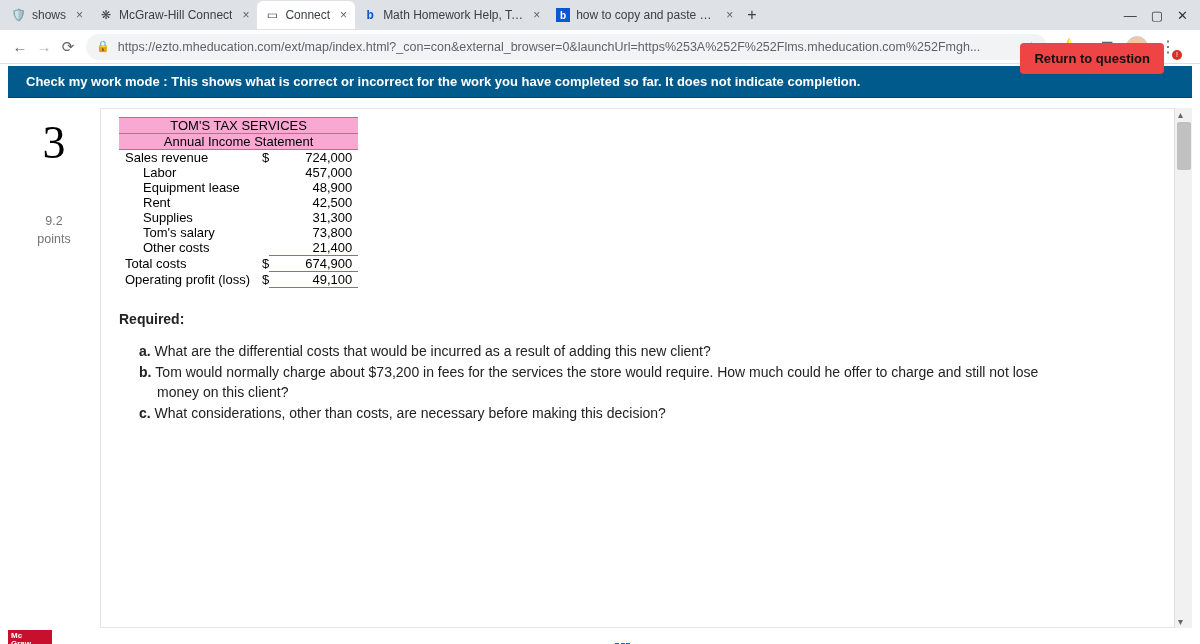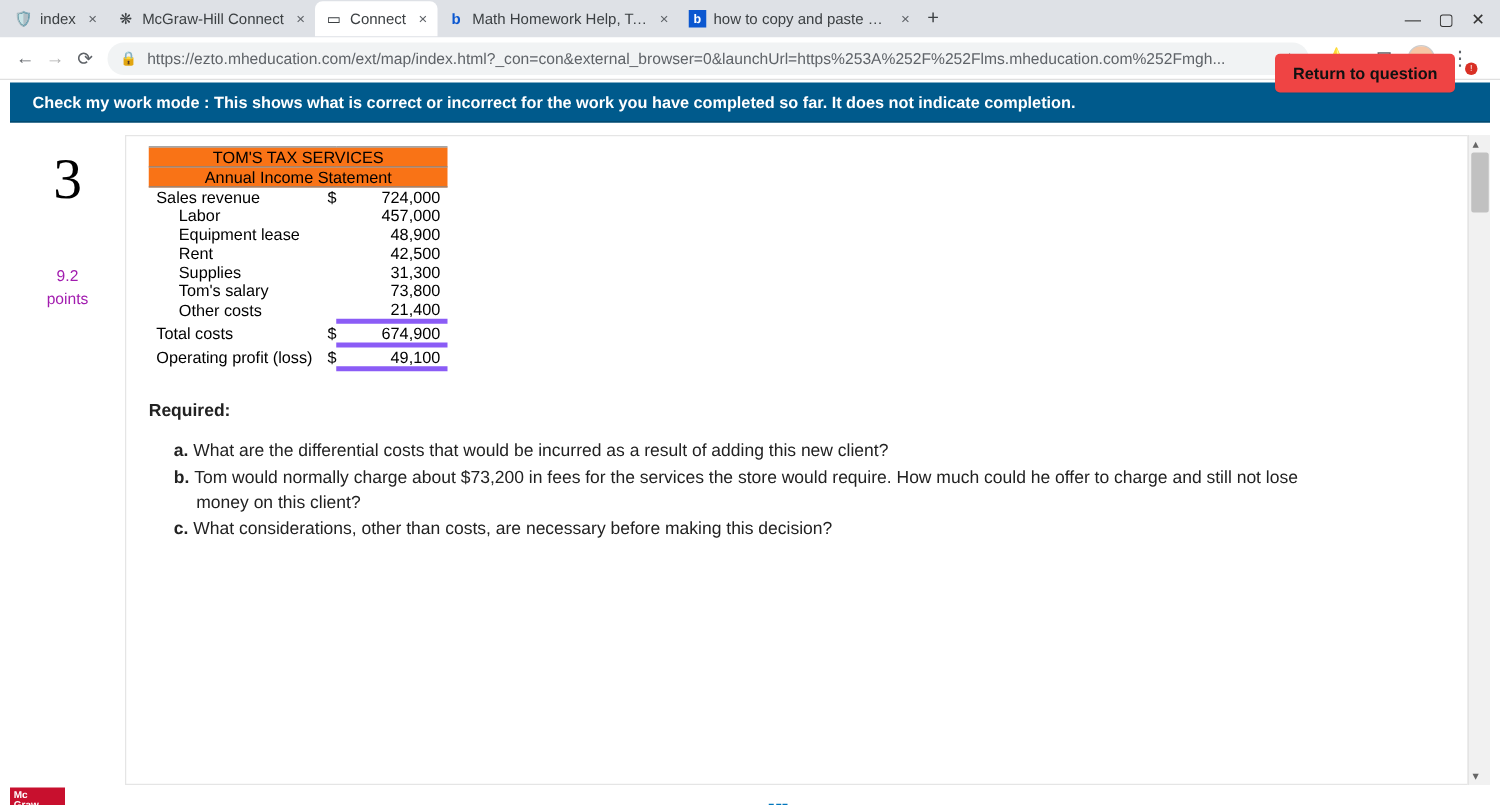--- a/index.html
+++ b/index.html
@@ -26,35 +26,35 @@
 .ext-badge { width:10px; height:10px; border-radius:50%; background:#d93025; font-size:7px; color:#fff; display:inline-flex; align-items:center; justify-content:center; position:relative; top:5px; left:-4px;}
 
 
 .banner { background: #005a8c; color: #fff; padding: 8px 18px; font-size: 13px; font-weight: 600; margin: 0 8px; border-bottom: 1px solid #034568;}
 .banner-wrap { padding-top:2px; }
 
 
 .content-shell { display: flex; padding: 10px 8px 0 8px; height: 530px; }
 .left-col { width: 92px; flex-shrink: 0; text-align: center; padding-top: 8px; }
 .q-num { font-size: 46px; font-weight: 300; font-family: Georgia, serif; }
-.points-box { margin-top: 44px; font-size: 12.5px; color: #a21caf; line-height:1.4;}
+.points-box { margin-top: 44px; font-size: 12.5px; color: #737373; line-height:1.4;}
 .main-col { flex: 1; position: relative; padding: 8px 18px 0 18px; overflow-y: auto; border:1px solid #e5e5e5; border-right:none; background:#fff;}
 .return-wrap { text-align:right; height:0; }
 .return-btn2 { display:inline-block; background:#ef4444; color:#111; border-radius:4px; padding:8px 14px; font-weight:700; font-size:13px; transform:translateY(-46px); margin-right:10px; box-shadow:0 1px 0 rgba(0,0,0,.05);}
 
 
 .stmt { font-family: "Courier New", monospace; font-size: 13px; border-collapse: collapse; }
 .stmt td { padding: 0 6px; white-space: nowrap; }
-.stmt .hdr { text-align: center; background:#f97316;}
+.stmt .hdr { text-align: center; background:#f9a8d4;}
 .stmt .val { text-align: right; padding-left: 36px; }
 .stmt .indent { padding-left: 24px; }
 .stmt tr.head-block td { border-top:1px solid #888; border-bottom:1px solid #888;}
 .stmt tr.head-block:first-child td { border-bottom:none;}
 .stmt-wrap { width:300px;}
-.stmt .bot-line td.val { border-bottom:4px solid #8b5cf6;}
+.stmt .bot-line td.val { border-bottom:1px solid #8b5cf6;}
 .stmt td.cur { text-align:right; padding-right:0;}
 
 
 .prose { font-size: 14px; color: #222; margin-top: 22px; line-height: 1.4; max-width: 960px;}
 .prose p { margin-bottom: 12px; }
 .prose .req-label { font-weight: 700; }
 .q-list-item { padding-left: 18px; text-indent: -18px; margin-bottom:2px;margin-left:20px;}
 .q-list-item b { font-weight:700;}
 
 
@@ -74,21 +74,21 @@
 .grid-icon span{ background:#0277bd;}
 .chev { font-size:16px; font-weight:600;}
 .chev.prev{ color:#0277bd;} .chev.next{ color:#bbb;}
 </style>
 </head>
 <body>
 
 <div class="browser-top">
   <div class="tab">
     <span class="favicon">🛡️</span>
-    <span class="title">index</span>
+    <span class="title">shows</span>
     <span class="close">×</span>
   </div>
   <div class="tab">
     <span class="favicon">❋</span>
     <span class="title">McGraw-Hill Connect</span>
     <span class="close">×</span>
   </div>
   <div class="tab active">
     <span class="favicon">▭</span>
     <span class="title">Connect</span>

